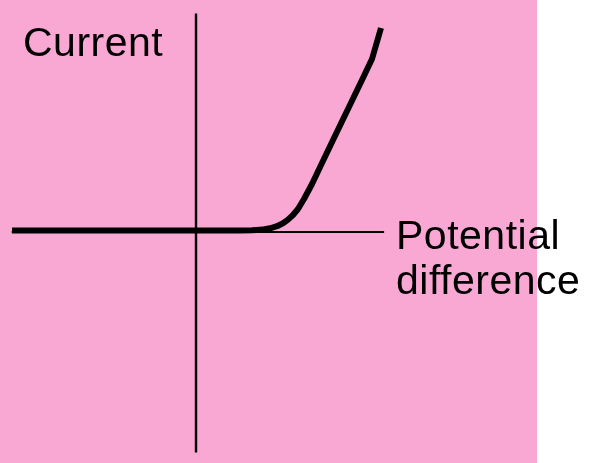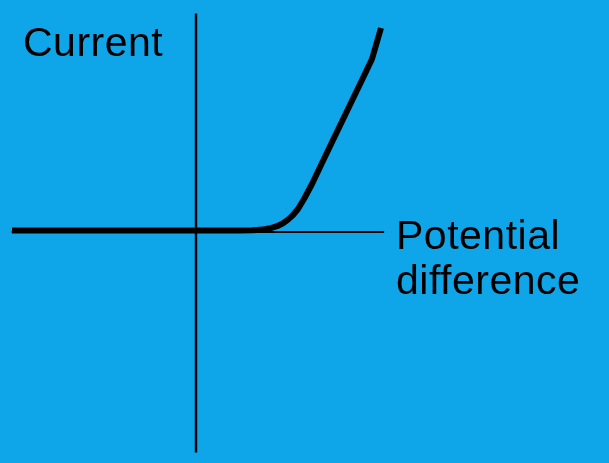--- a/index.html
+++ b/index.html
@@ -8,23 +8,23 @@
   }
   body {
     width: 609px;
     height: 463px;
     background: #ffffff;
     overflow: hidden;
     font-family: "Liberation Sans", sans-serif;
   }
   .figure {
     position: relative;
-    width: 609px;
+    width: 537px;
     height: 463px;
-    background: #0ea5e9;
+    background: #f9a8d4;
   }
   svg.plot {
     position: absolute;
     left: 0;
     top: 0;
     display: block;
   }
   .axis-label {
     position: absolute;
     color: #000000;

